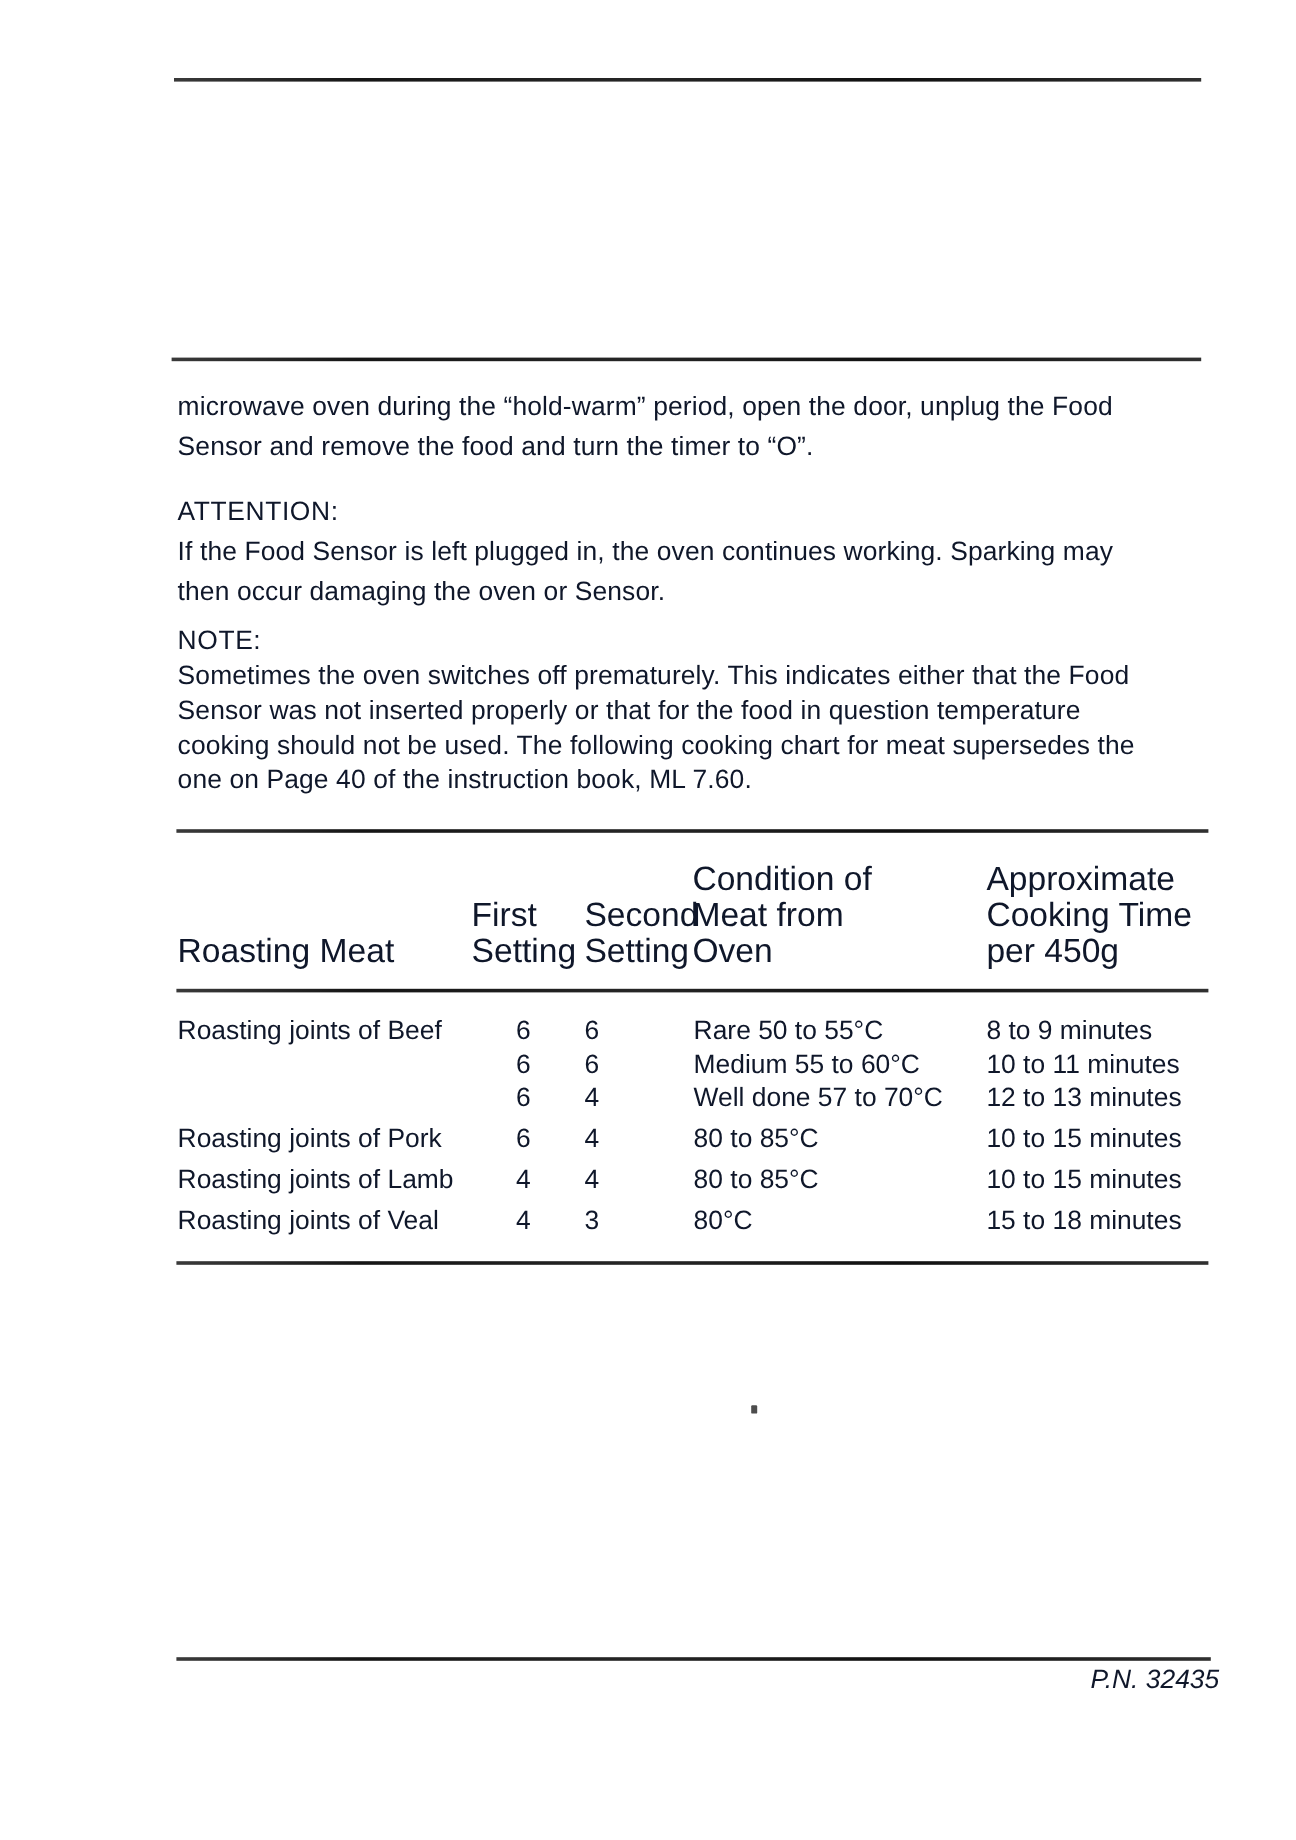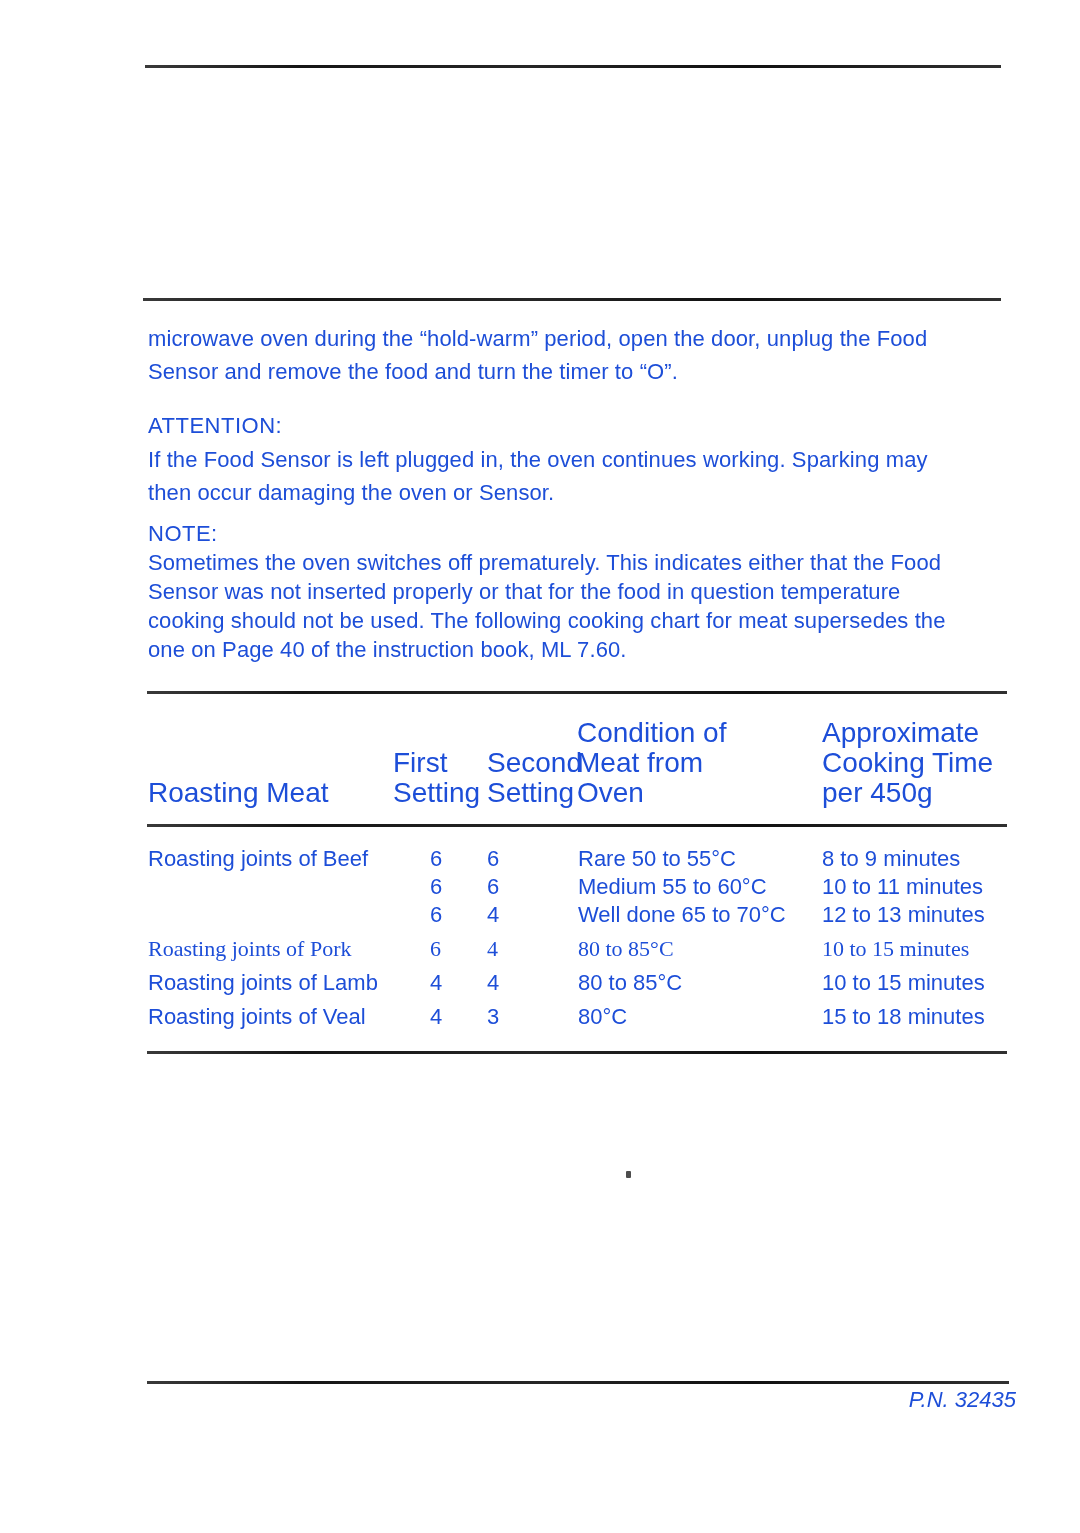--- a/index.html
+++ b/index.html
@@ -6,21 +6,21 @@
     margin: 0;
     padding: 0;
     background: #e8e8e8;
   }
   .page {
     position: relative;
     width: 1080px;
     height: 1533px;
     background: #ffffff;
     font-family: "Liberation Sans", sans-serif;
-    color: #1d4ed8;
+    color: #0f172a;
     overflow: hidden;
   }
   .rule {
     position: absolute;
     height: 3px;
     background: linear-gradient(90deg, #3a3a3a 0%, #151515 18%, #262626 45%, #101010 70%, #303030 100%);
   }
   .para {
     position: absolute;
     left: 148px;
@@ -148,25 +148,25 @@
     <span class="cell c-first">6</span>
     <span class="cell c-second">6</span>
     <span class="cell c-cond">Medium 55 to 60°C</span>
     <span class="cell c-time">10 to 11 minutes</span>
   </div>
 
   <div class="trow" style="top:901px;">
     <span class="cell c-meat"></span>
     <span class="cell c-first">6</span>
     <span class="cell c-second">4</span>
-    <span class="cell c-cond">Well done 65 to 70°C</span>
+    <span class="cell c-cond">Well done 57 to 70°C</span>
     <span class="cell c-time">12 to 13 minutes</span>
   </div>
 
-  <div class="trow" style="top:935px;font-family:Liberation Serif, serif;">
+  <div class="trow" style="top:935px;">
     <span class="cell c-meat">Roasting joints of Pork</span>
     <span class="cell c-first">6</span>
     <span class="cell c-second">4</span>
     <span class="cell c-cond">80 to 85°C</span>
     <span class="cell c-time">10 to 15 minutes</span>
   </div>
 
   <div class="trow" style="top:969px;">
     <span class="cell c-meat">Roasting joints of Lamb</span>
     <span class="cell c-first">4</span>

